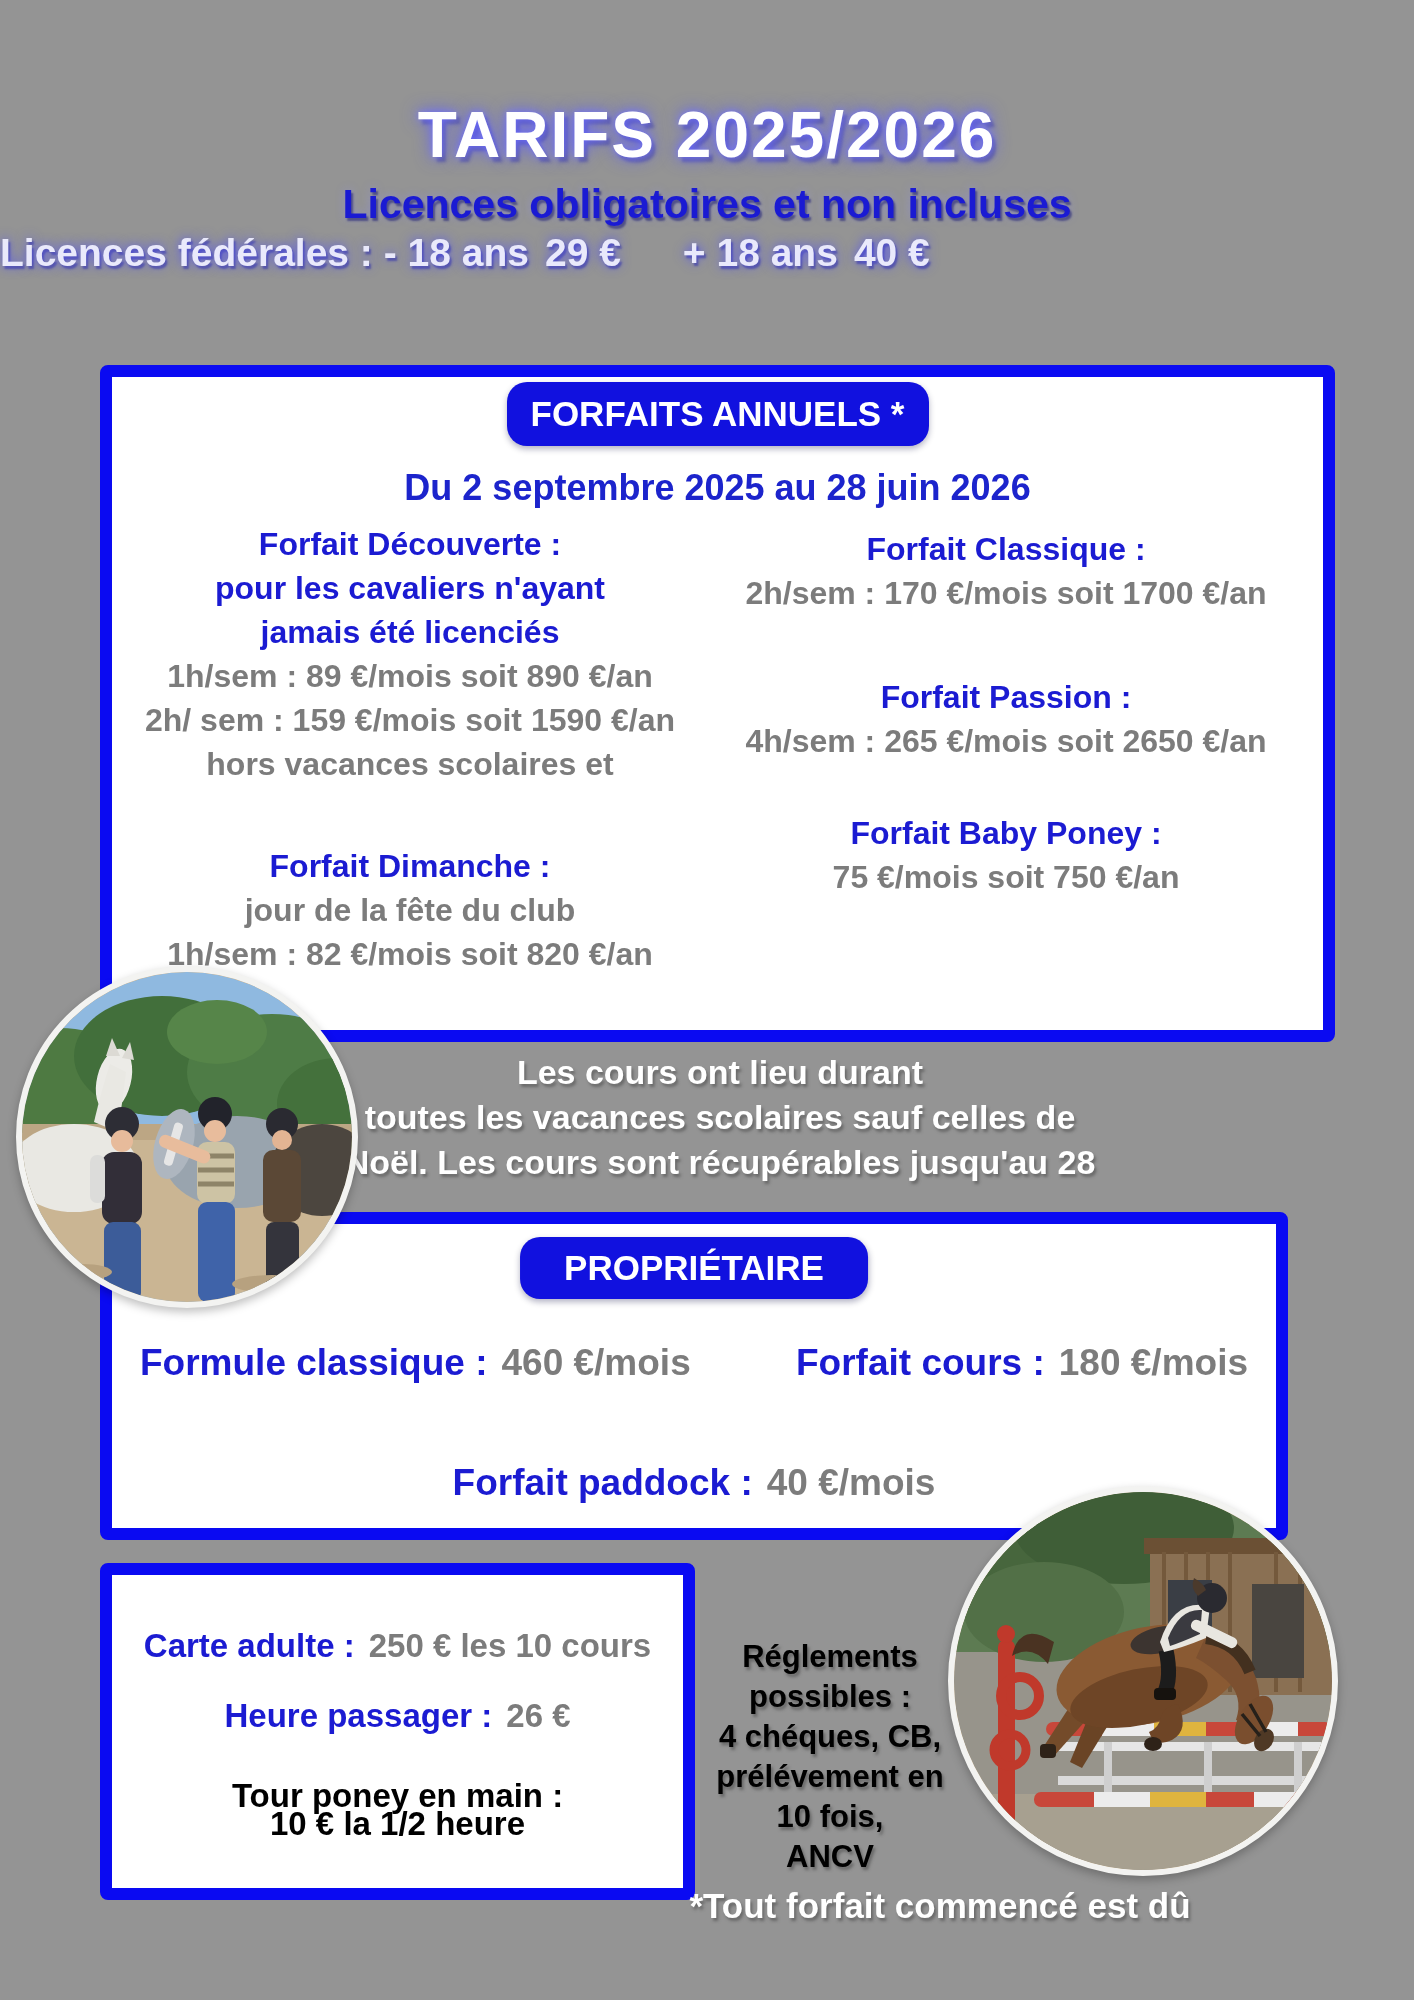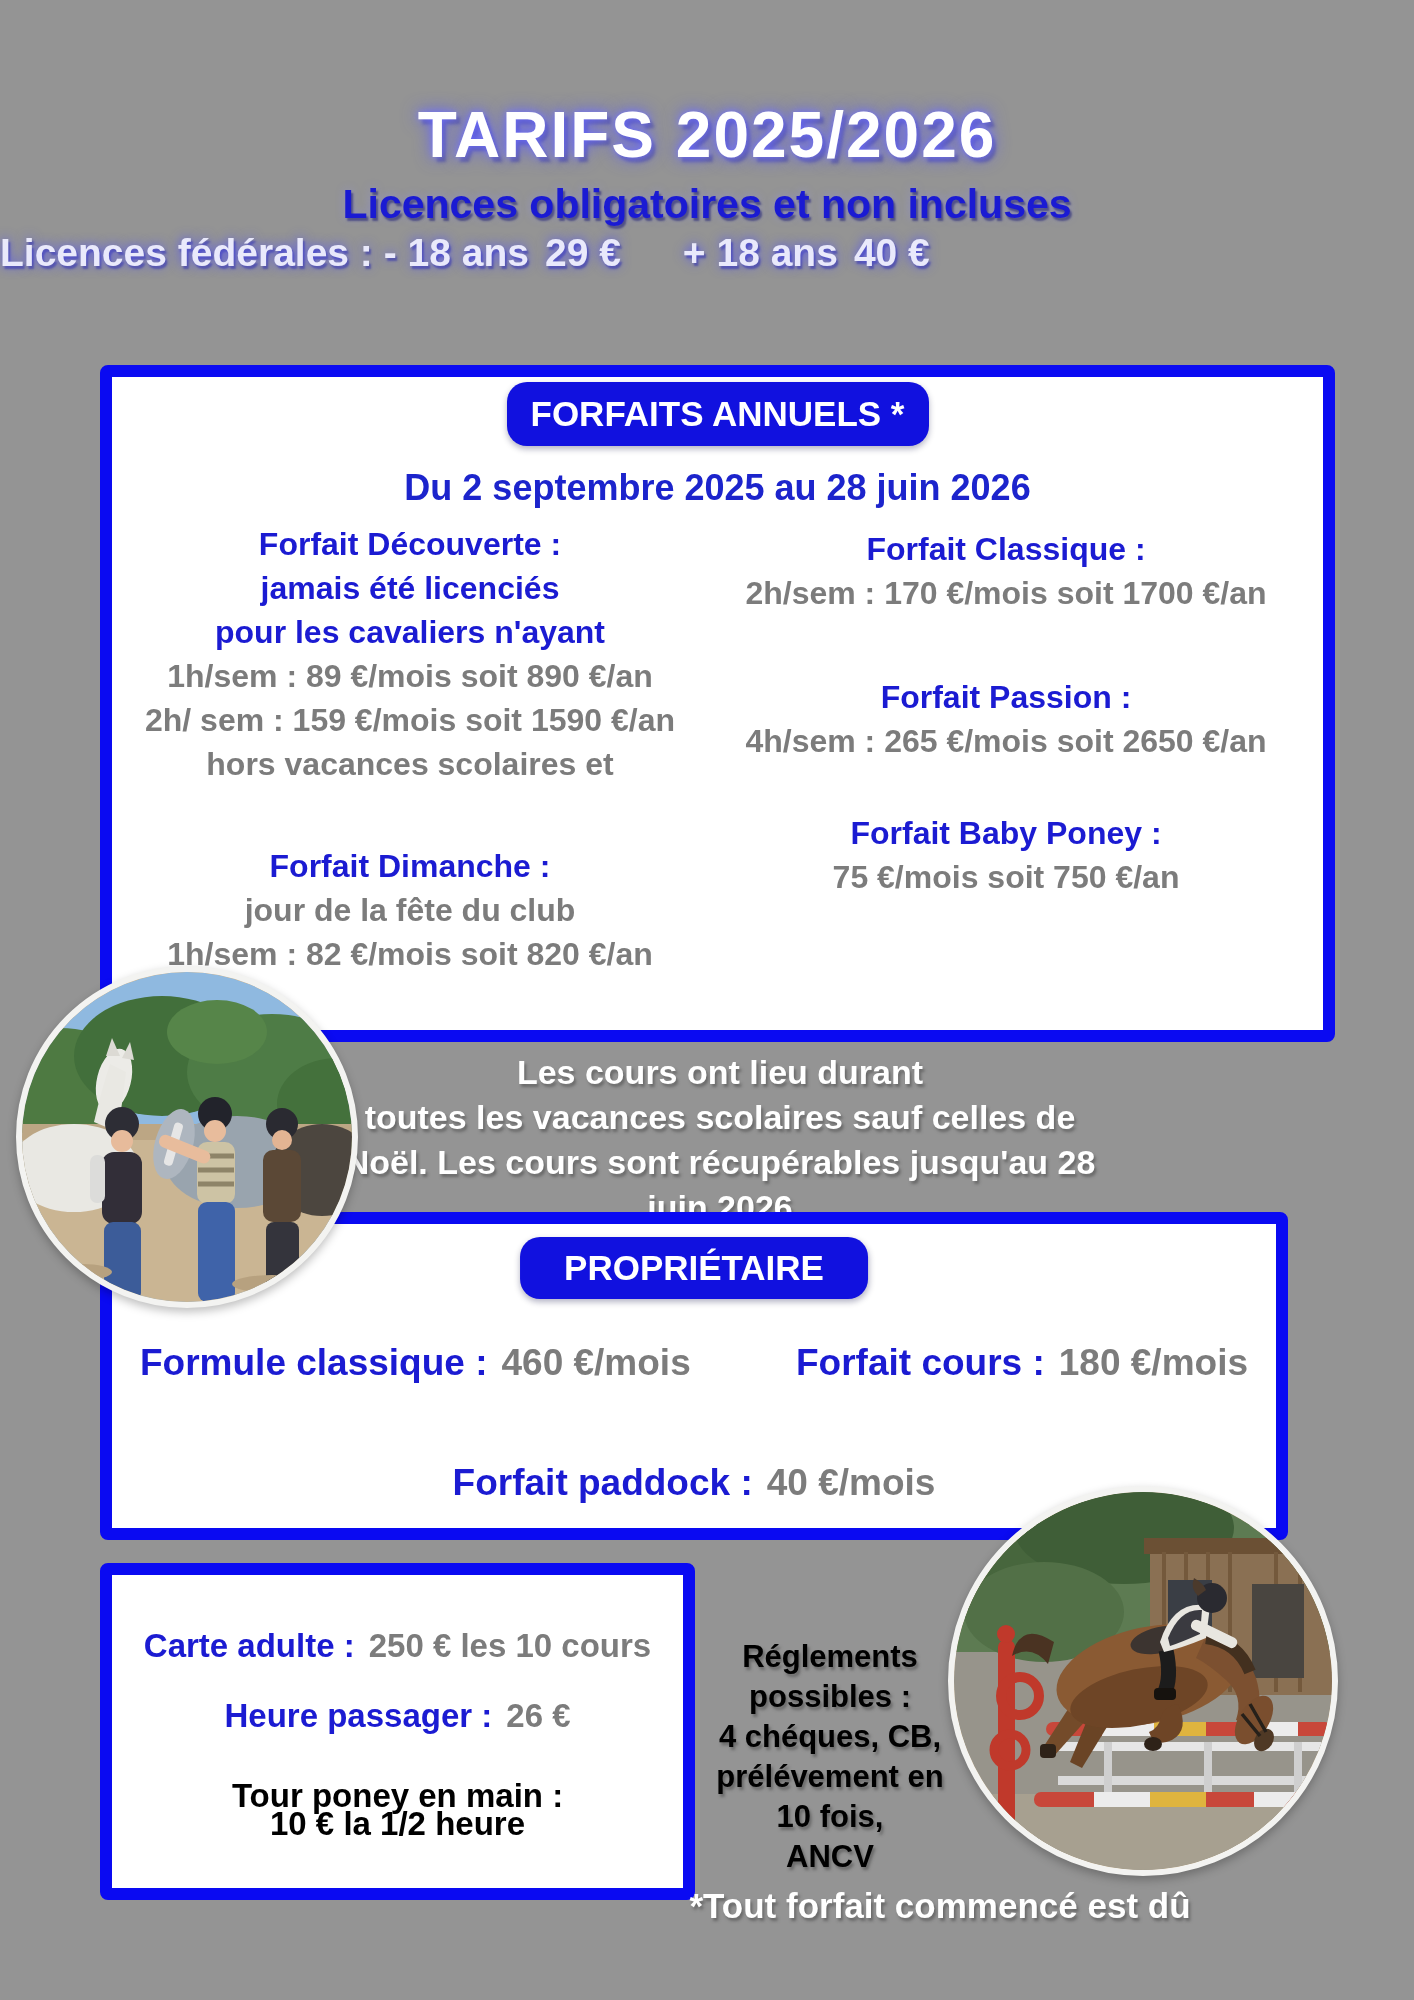--- a/index.html
+++ b/index.html
@@ -107,22 +107,22 @@
   <div class="licline">
     <span>Licences fédérales : - 18 ans</span><span class="sp-sm">29 €</span><span class="sp-lg">+ 18 ans</span><span class="sp-sm">40 €</span>
   </div>
 
   <section class="box" id="annual-box">
     <div class="badge" id="annual-badge">FORFAITS ANNUELS *</div>
     <div class="period">Du 2 septembre 2025 au 28 juin 2026</div>
 
     <div class="col" id="col-left">
       <div class="fline blue">Forfait Découverte :</div>
+      <div class="fline blue">pour les cavaliers n'ayant</div>
       <div class="fline blue">jamais été licenciés</div>
-      <div class="fline blue">pour les cavaliers n'ayant</div>
       <div class="fline gray">1h/sem : 89 €/mois soit 890 €/an</div>
       <div class="fline gray">2h/ sem : 159 €/mois soit 1590 €/an</div>
       <div class="fline gray">hors vacances scolaires et</div>
       <div class="fline blue gap-sunday">Forfait Dimanche :</div>
       <div class="fline gray">jour de la fête du club</div>
       <div class="fline gray">1h/sem : 82 €/mois soit 820 €/an</div>
     </div>
 
     <div class="col" id="col-right">
       <div class="fline blue">Forfait Classique :</div>
@@ -131,21 +131,20 @@
       <div class="fline gray">4h/sem : 265 €/mois soit 2650 €/an</div>
       <div class="fline blue gap-baby">Forfait Baby Poney :</div>
       <div class="fline gray">75 €/mois soit 750 €/an</div>
     </div>
   </section>
 
   <div class="midnote">
     <div>Les cours ont lieu durant</div>
     <div>toutes les vacances scolaires sauf celles de</div>
     <div>Noël. Les cours sont récupérables jusqu'au 28</div>
-    <div>juin 2026</div>
   </div>
 
   <section class="box" id="owner-box">
     <div class="badge" id="owner-badge">PROPRIÉTAIRE</div>
     <div class="owner-row">
       <div class="pair">
         <span class="lbl">Formule classique :</span><span class="val">460 €/mois</span>
       </div>
       <div class="pair">
         <span class="lbl">Forfait cours :</span><span class="val">180 €/mois</span>

